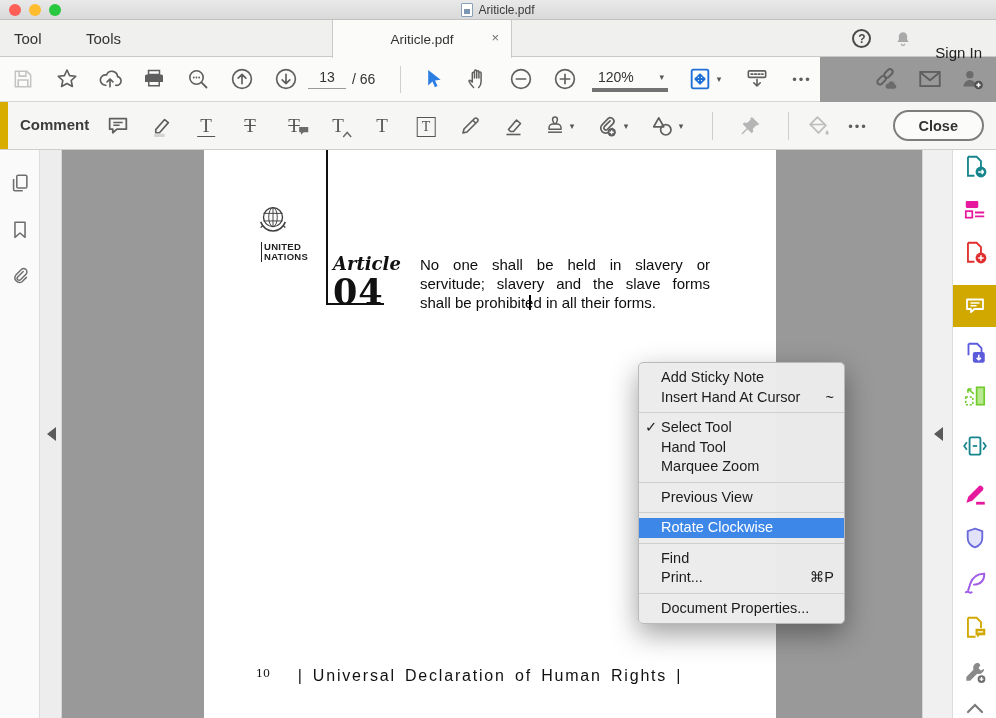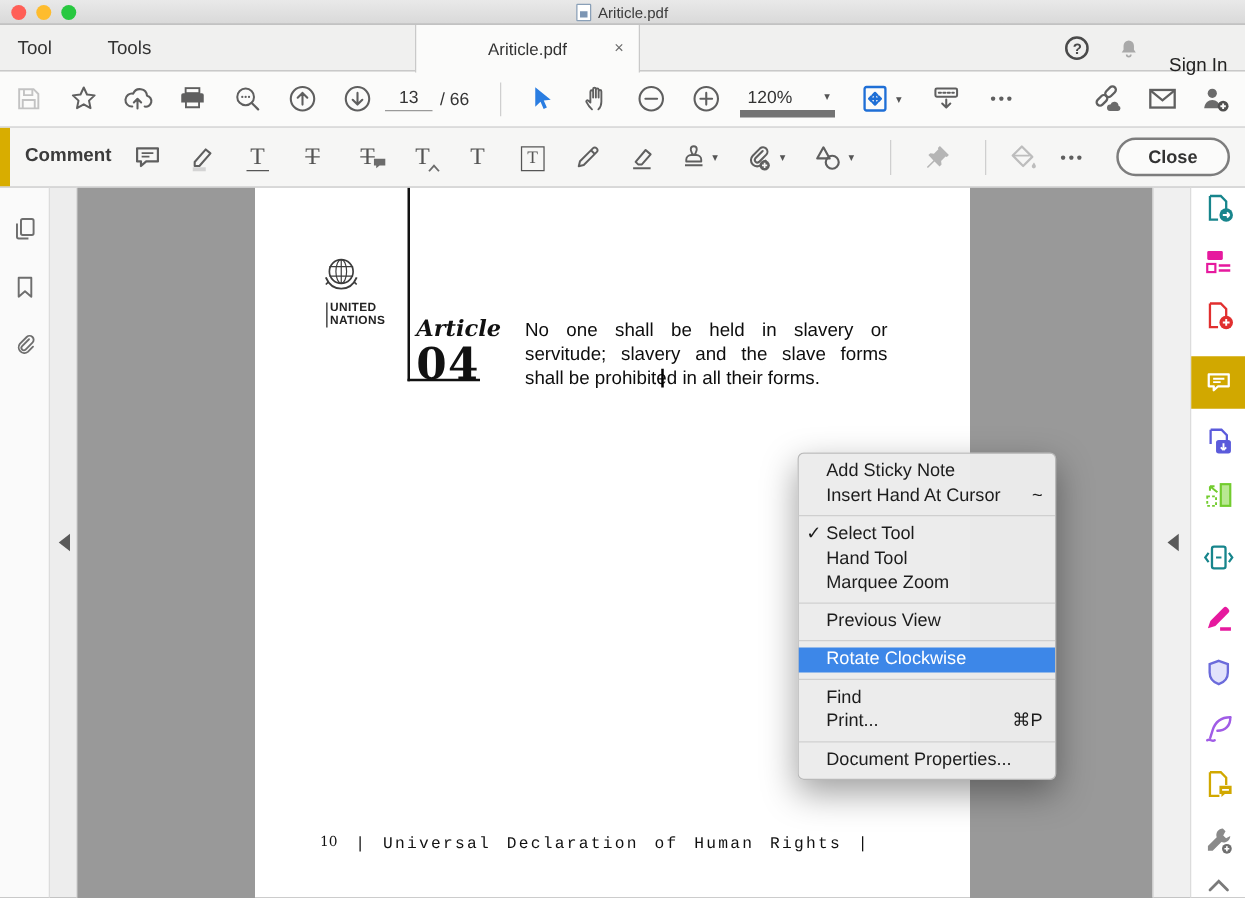--- a/index.html
+++ b/index.html
@@ -24,32 +24,32 @@
   .tab { position:absolute; top:0; height:37px; display:flex; align-items:center; justify-content:center;
     font-size:13.5px; color:#333; border-left:1px solid #c9c9c9; border-right:1px solid #c9c9c9; }
   .tab.active { background:#fbfbfa; height:38px; z-index:21; }
   .tab-close { position:absolute; right:12px; top:10px; font-size:13px; color:#6d6d6d; cursor:default; }
   .tab-right { position:absolute; right:14px; top:0; height:37px; display:flex; align-items:center; gap:22px; }
   .help-circ { width:19px; height:19px; border:2px solid #4a4a4a; border-radius:50%; color:#4a4a4a;
     font-size:12px; font-weight:bold; display:flex; align-items:center; justify-content:center; }
   .signin { font-size:15px; color:#222;margin-top:28px; }
 
   
-  .toolbar { position:absolute; top:57px; left:0; width:996px; height:45px; background:#fbfbfa;
+  .toolbar { position:absolute; top:57px; left:0; width:820px; height:45px; background:#fbfbfa;
     border-bottom:1px solid #d6d6d6; z-index:19; }
   .commentbar { position:absolute; top:102px; left:0; width:996px; height:48px; background:#f6f6f5;
     border-bottom:1px solid #cfcfcf; z-index:18; }
   .accent { position:absolute; left:0; top:0; width:8px; height:47px; }
   .tb-i { position:absolute; top:50%; transform:translate(-50%,-50%); color:#5f5f5f; }
   .vdiv { position:absolute; top:9px; width:1px; height:27px; background:#cfcfcf; }
   .pagebox { position:absolute; left:308px; top:12px; width:38px; text-align:center; font-size:14px; color:#333;
     border-bottom:1px solid #9a9a9a; padding-bottom:3px; }
   .pagetotal { position:absolute; left:352px; top:14px; font-size:14px; color:#333; }
   .zoombox { position:absolute; left:592px; top:12px; width:76px; display:flex; justify-content:space-between;
-    align-items:center; font-size:14px; color:#333; border-bottom:6px solid #737373; padding:0 4px 3px 6px; }
+    align-items:center; font-size:14px; color:#333; border-bottom:4px solid #737373; padding:0 4px 3px 6px; }
   .caret { font-size:9px; color:#555; }
   .dots { font-size:13px; letter-spacing:2px; color:#5f5f5f; }
   .t-glyph { font-size:19px; font-family:"Liberation Serif",serif; color:#555; line-height:1; }
   .comment-label { position:absolute; left:20px; top:14px; font-size:15px; font-weight:bold; color:#3c3c3c; }
   .close-btn { position:absolute; right:12px; top:8px; height:31px; padding:0 24px; border:2px solid #7d7d7d;
     border-radius:16px; background:#fbfbfa; font-size:14.5px; font-weight:bold; color:#333;
     display:flex; align-items:center; }
 
   
   .main { position:absolute; top:150px; left:0; width:996px; height:568px; }
@@ -75,22 +75,22 @@
   .vline { position:absolute; left:122px; top:0; width:2px; height:155px; background:#111; }
   .hline { position:absolute; left:122px; top:153px; width:58px; height:2px; background:#111; }
   .article-label { position:absolute; left:129px; top:103px; font-family:"DejaVu Serif",serif;
     font-style:italic; font-weight:bold; font-size:18px; color:#111; }
   .article-number { position:absolute; left:129px; top:121px; font-family:"DejaVu Serif",serif;
     font-weight:bold; font-size:35px; color:#111; letter-spacing:1px; }
   .body-text { position:absolute; left:216px; top:105px; width:290px; font-size:15px; line-height:19px; color:#0d0d0d; }
   .body-text .jline { text-align:justify; text-align-last:justify; }
   .text-cursor { position:absolute; left:325px; top:145px; width:1.5px; height:15px; background:#000; }
   .footer-page { position:absolute; left:52px; top:517px; font-family:"DejaVu Serif",serif; font-size:11px; color:#111; }
-  .footer-title { position:absolute; left:0; right:0; top:517px; text-align:center; font-family:Liberation Mono, monospace;
-    font-size:13px; letter-spacing:1.8px; word-spacing:3px; color:#111; }
+  .footer-title { position:absolute; left:0; right:0; top:517px; text-align:center; font-family:Liberation Sans, sans-serif;
+    font-size:16px; letter-spacing:1.8px; word-spacing:3px; color:#111; }
 
   
   .ctxmenu { position:absolute; left:638px; top:362px; width:207px; background:rgba(236,236,236,.98);
     border:1px solid #b9b9b9; border-radius:5px; box-shadow:0 10px 28px rgba(0,0,0,.38); z-index:40;
     padding:4px 0; font-size:14.5px; color:#1c1c1c; }
   .ctx-sec { padding:1px 0; }
   .ctx-sep { height:1px; background:#cfcfcf; margin:4px 0; }
   .ctx-item { position:relative; height:19.5px; line-height:19.5px; padding-left:22px; white-space:nowrap; }
   .ctx-item .chk { position:absolute; left:6px; }
   .ctx-item .sc { position:absolute; right:10px; color:#1c1c1c; }

